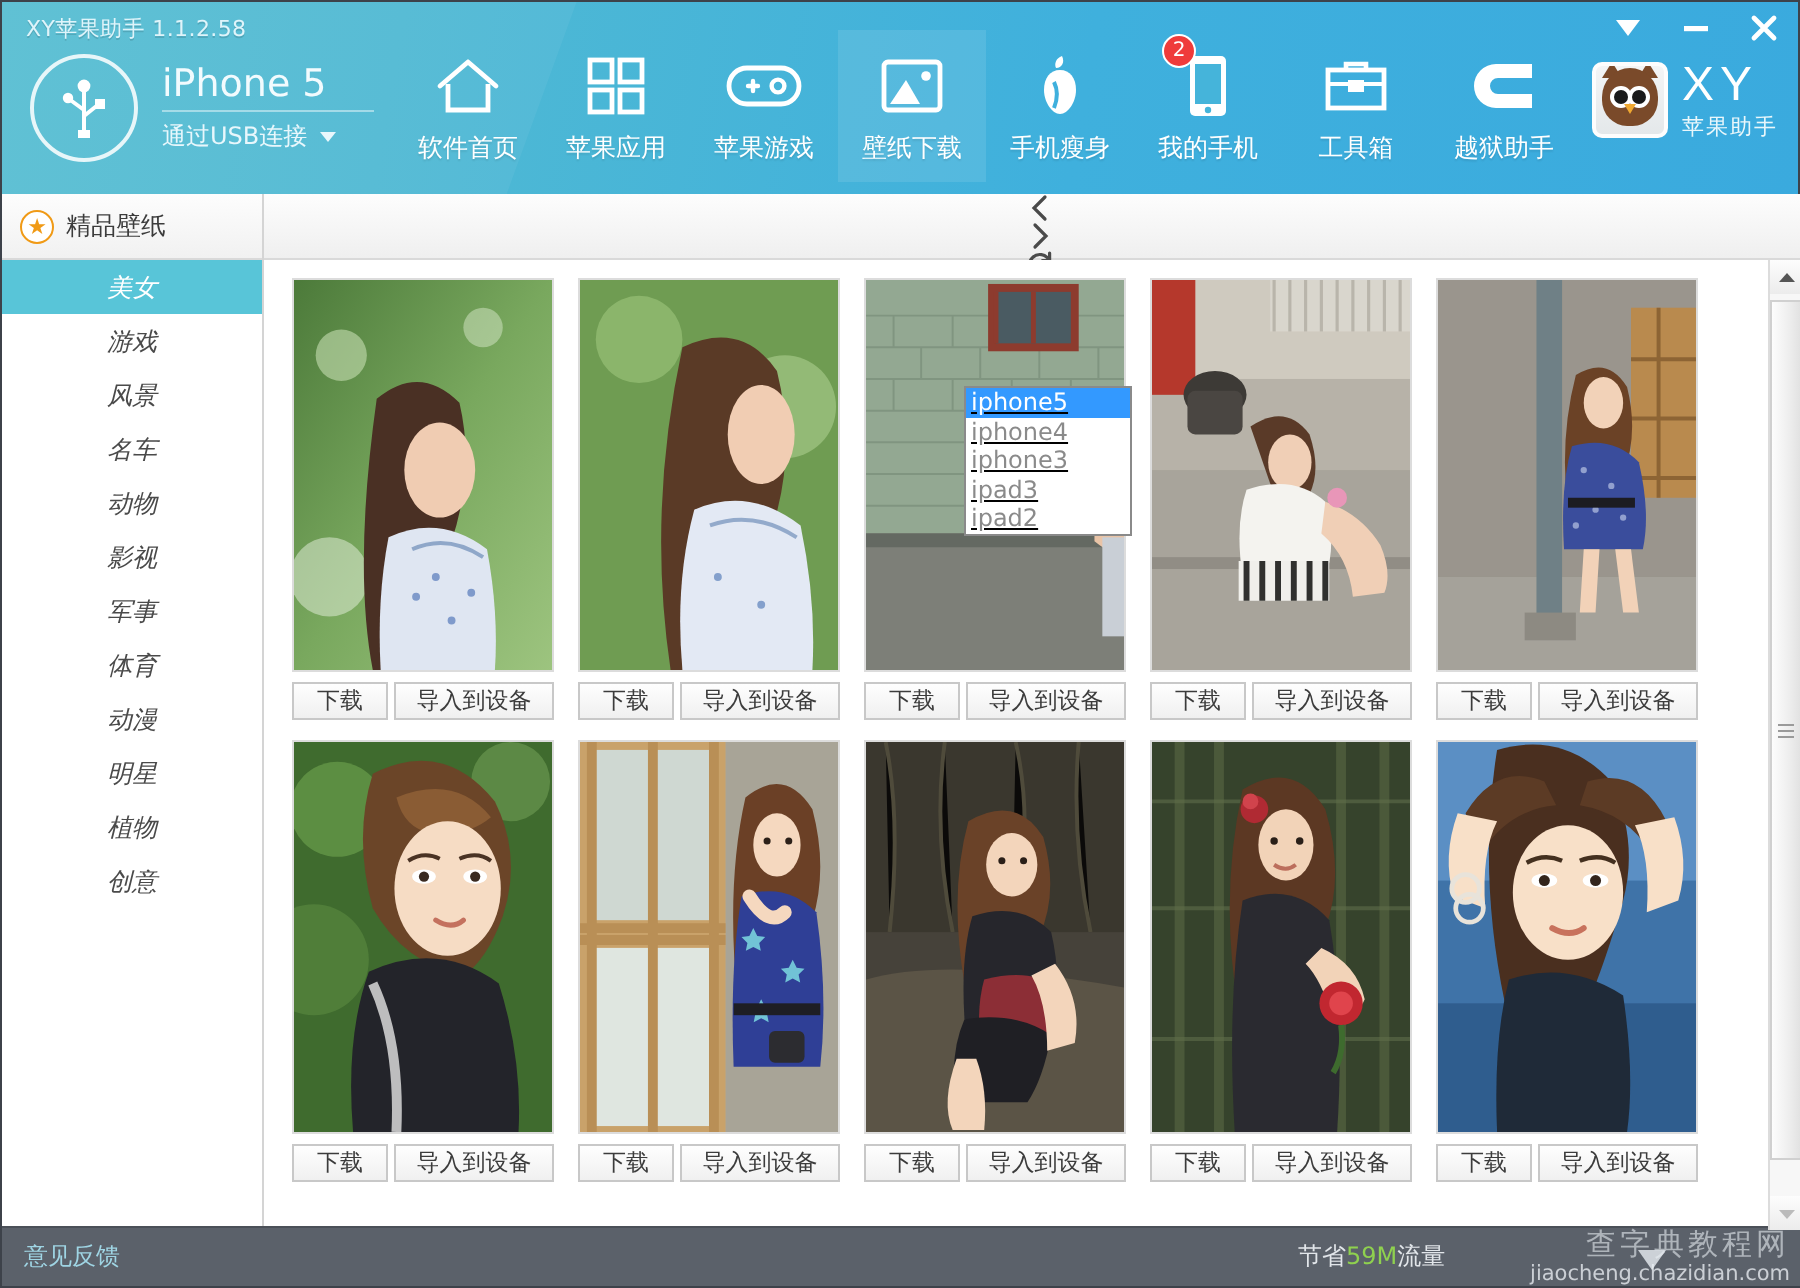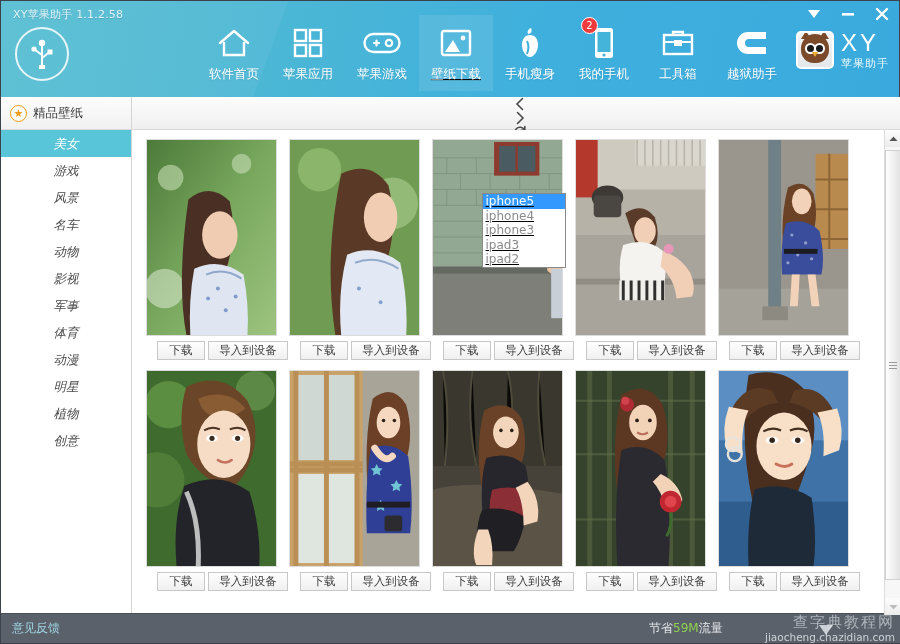--- a/index.html
+++ b/index.html
@@ -75,21 +75,20 @@
   .nav-item {
     position: relative;
     width: 74px; height: 76px;
     display: flex; flex-direction: column;
     align-items: center; justify-content: flex-start;
     padding-top: 10px;
     cursor: pointer;
   }
   .nav-item.active {
     background: rgba(255,255,255,0.10);
-    text-decoration: underline;
   }
   .nav-icon {
     height: 36px; display:flex; align-items:center; justify-content:center;
   }
   .nav-label {
     margin-top: 5px;
     font-size: 12.5px; color: #ffffff; white-space: nowrap;
     text-shadow: 0 1px 1px rgba(0,0,0,.10);
   }
   .badge {
@@ -260,21 +259,21 @@
     margin-right: 1px;
     margin-bottom: 10px;
   }
   .thumb {
     width: 131px; height: 197px;
     border: 1px solid #dcdcdc;
     position: relative; overflow: hidden;
   }
   .btn-row {
     width: 131px;
-    display: flex; margin-top: 5px; margin-left: 11px;
+    display: flex; margin-top: 5px;
   }
   .ibtn {
     height: 19px; line-height: 17px;
     border: 1px solid #c8c8c8;
     background: linear-gradient(#fefefe,#f0f0f0);
     font-size: 11.5px; color: #3c3c3c;
     text-align: center; cursor: pointer;
   }
   .ibtn.dl { width: 48px; }
   .ibtn.imp { width: 80px; margin-left: 3px; }
@@ -368,20 +367,27 @@
       <div class="usb-circle">
         <svg width="26" height="32" viewBox="0 0 26 32">
           <circle cx="13" cy="5" r="3.2" fill="#ffffff"></circle>
           <rect x="12" y="7" width="2" height="21" fill="#ffffff"></rect>
           <path d="M13 17 L5.5 11.5" stroke="#ffffff" stroke-width="2" fill="none"></path>
           <path d="M13 20 L20.5 14" stroke="#ffffff" stroke-width="2" fill="none"></path>
           <circle cx="5" cy="11" r="2.6" fill="#ffffff"></circle>
           <rect x="18.5" y="11.5" width="5" height="5" fill="#ffffff"></rect>
           <rect x="10" y="27" width="6" height="4" fill="#ffffff"></rect>
         </svg>
+      </div>
+      <div class="device-text">
+        <div class="device-name">iPhone 5</div>
+        <div class="device-conn">
+          <span>通过USB连接</span>
+          <span class="caret-down"></span>
+        </div>
       </div>
     </div>
 
     <div class="nav">
 
       <div class="nav-item">
         <div class="nav-icon">
           <svg width="32" height="30" viewBox="0 0 32 30">
             <path d="M16 3 L30 15 M16 3 L2 15" stroke="#ffffff" stroke-width="2.4" fill="none" stroke-linecap="round"></path>
             <path d="M6 14 V27 H26 V14" stroke="#ffffff" stroke-width="2.4" fill="none"></path>

